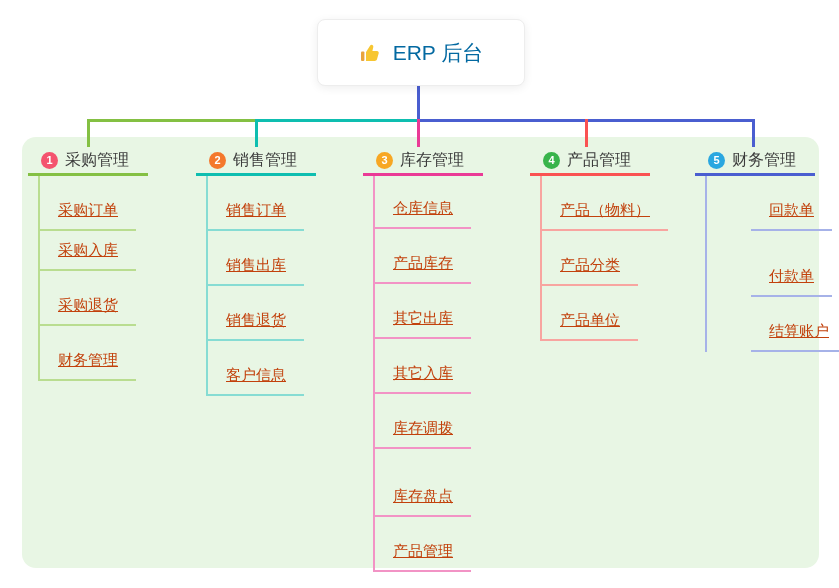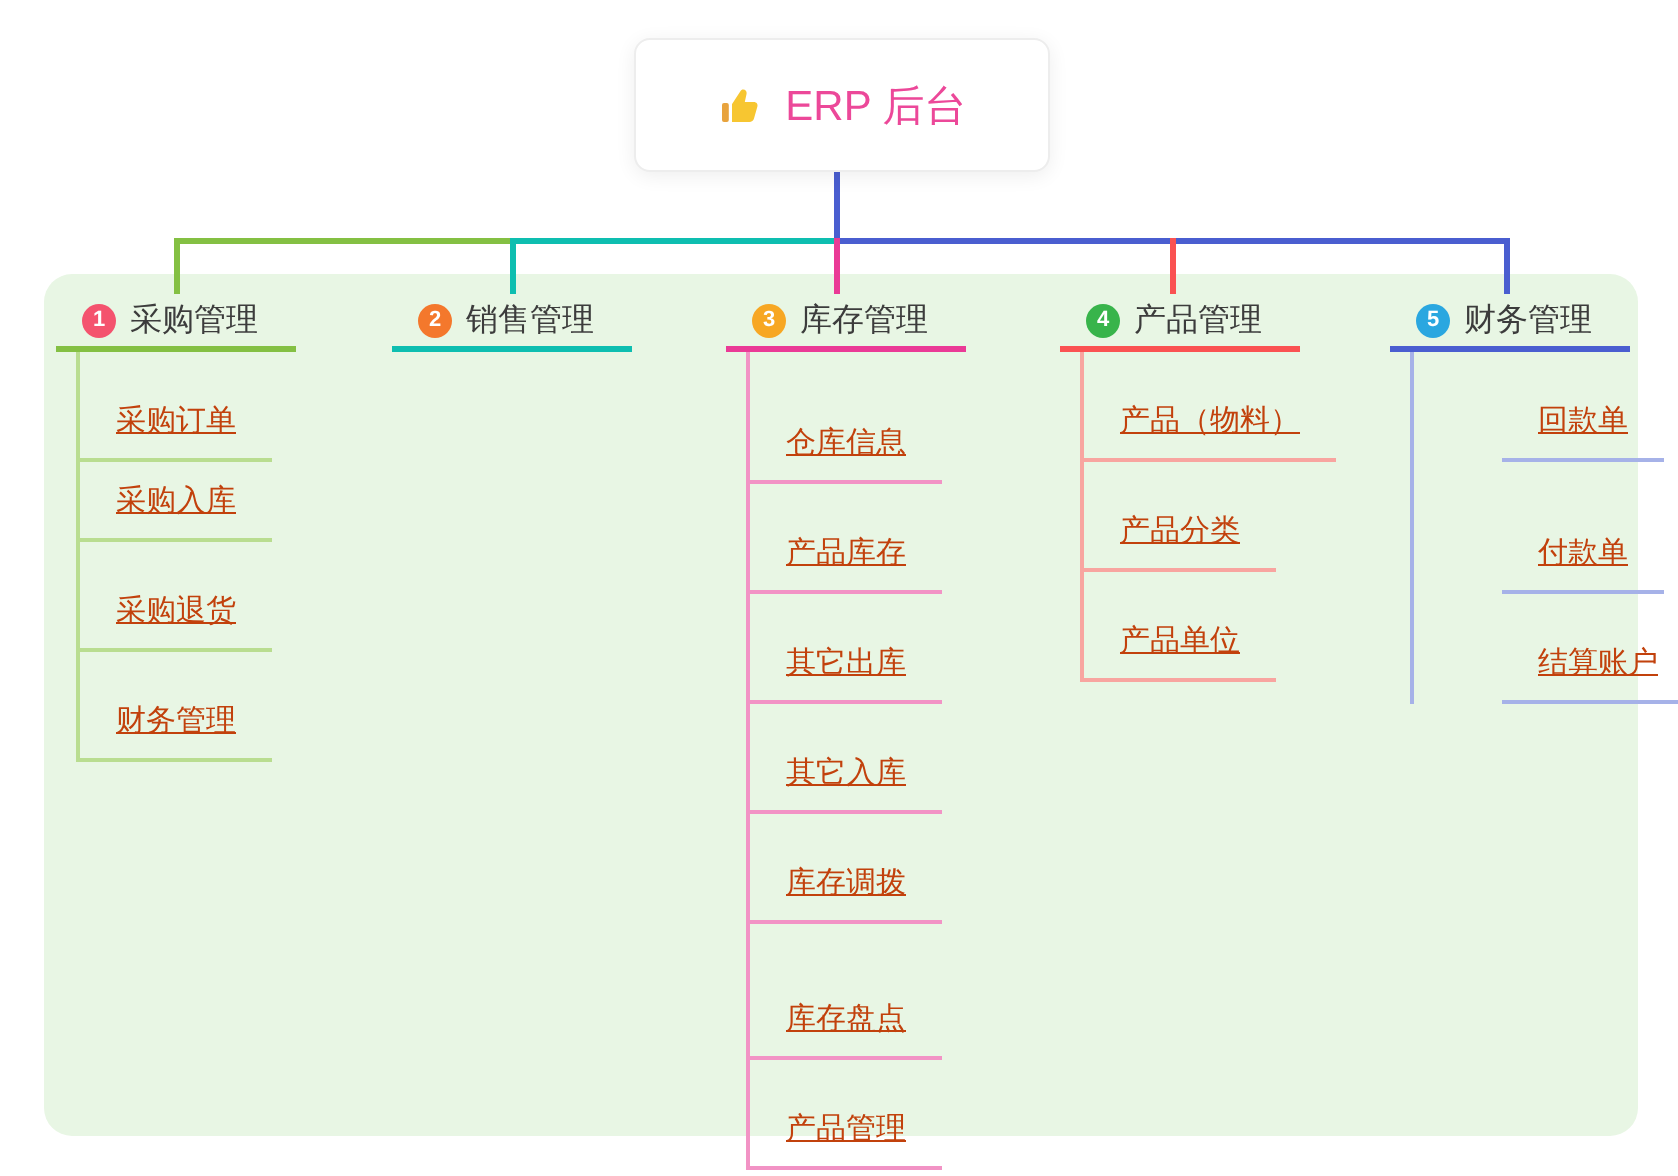--- a/index.html
+++ b/index.html
@@ -10,21 +10,21 @@
   }
   .panel{
     position:absolute;left:22px;top:137px;width:797px;height:431px;
     border-radius:14px;
   }
   .root-card{
     position:absolute;left:317px;top:19px;width:206px;height:65px;
     background:#ffffff;border:1px solid #ededed;border-radius:8px;
     box-shadow:0 2px 10px rgba(0,0,0,0.07);
     display:flex;align-items:center;justify-content:center;gap:10px;
-    font-size:21px;font-weight:500;color:#ec4899;cursor:default;
+    font-size:21px;font-weight:500;color:#0369a1;cursor:default;
   }
   .root-card svg{display:block;}
   .seg{position:absolute;height:3px;top:119px;}
   .drop{position:absolute;width:3px;top:119px;height:28px;}
   .rootline{position:absolute;width:3px;top:84px;height:38px;}
   .branch{position:absolute;width:120px;}
   .branch-header{
     box-sizing:border-box;height:28px;display:flex;align-items:center;
     padding-left:13px;gap:7px;border-bottom:3px solid #000;
     font-size:16px;color:#3c3c3c;white-space:nowrap;
@@ -93,28 +93,42 @@
         <div class="child-row" style="border-bottom-color: rgb(185, 221, 144); height: 55px;">
           <span class="child-label">财务管理</span>
         </div>
       </div>
     </div>
     <div class="branch" style="left: 196px; top: 148px; width: 120px;">
       <div class="branch-header" style="border-bottom-color: rgb(14, 190, 176);">
         <span class="badge" style="background: rgb(244, 120, 44);">2</span>
         <span>销售管理</span>
       </div>
+      <div class="children" style="border-left-color: rgb(134, 220, 211);">
+        <div class="child-row" style="border-bottom-color: rgb(134, 220, 211); height: 55px;">
+          <span class="child-label">销售订单</span>
+        </div>
+        <div class="child-row" style="border-bottom-color: rgb(134, 220, 211); height: 55px;">
+          <span class="child-label">销售出库</span>
+        </div>
+        <div class="child-row" style="border-bottom-color: rgb(134, 220, 211); height: 55px;">
+          <span class="child-label">销售退货</span>
+        </div>
+        <div class="child-row" style="border-bottom-color: rgb(134, 220, 211); height: 55px;">
+          <span class="child-label">客户信息</span>
+        </div>
+      </div>
     </div>
     <div class="branch" style="left: 363px; top: 148px; width: 120px;">
       <div class="branch-header" style="border-bottom-color: rgb(234, 58, 150);">
         <span class="badge" style="background: rgb(247, 167, 35);">3</span>
         <span>库存管理</span>
       </div>
       <div class="children" style="border-left-color: rgb(242, 147, 197);">
-        <div class="child-row" style="border-bottom-color: rgb(242, 147, 197); height: 66px;">
+        <div class="child-row" style="border-bottom-color: rgb(242, 147, 197); height: 53px;">
           <span class="child-label">仓库信息</span>
         </div>
         <div class="child-row" style="border-bottom-color: rgb(242, 147, 197); height: 55px;">
           <span class="child-label">产品库存</span>
         </div>
         <div class="child-row" style="border-bottom-color: rgb(242, 147, 197); height: 55px;">
           <span class="child-label">其它出库</span>
         </div>
         <div class="child-row" style="border-bottom-color: rgb(242, 147, 197); height: 55px;">
           <span class="child-label">其它入库</span>

